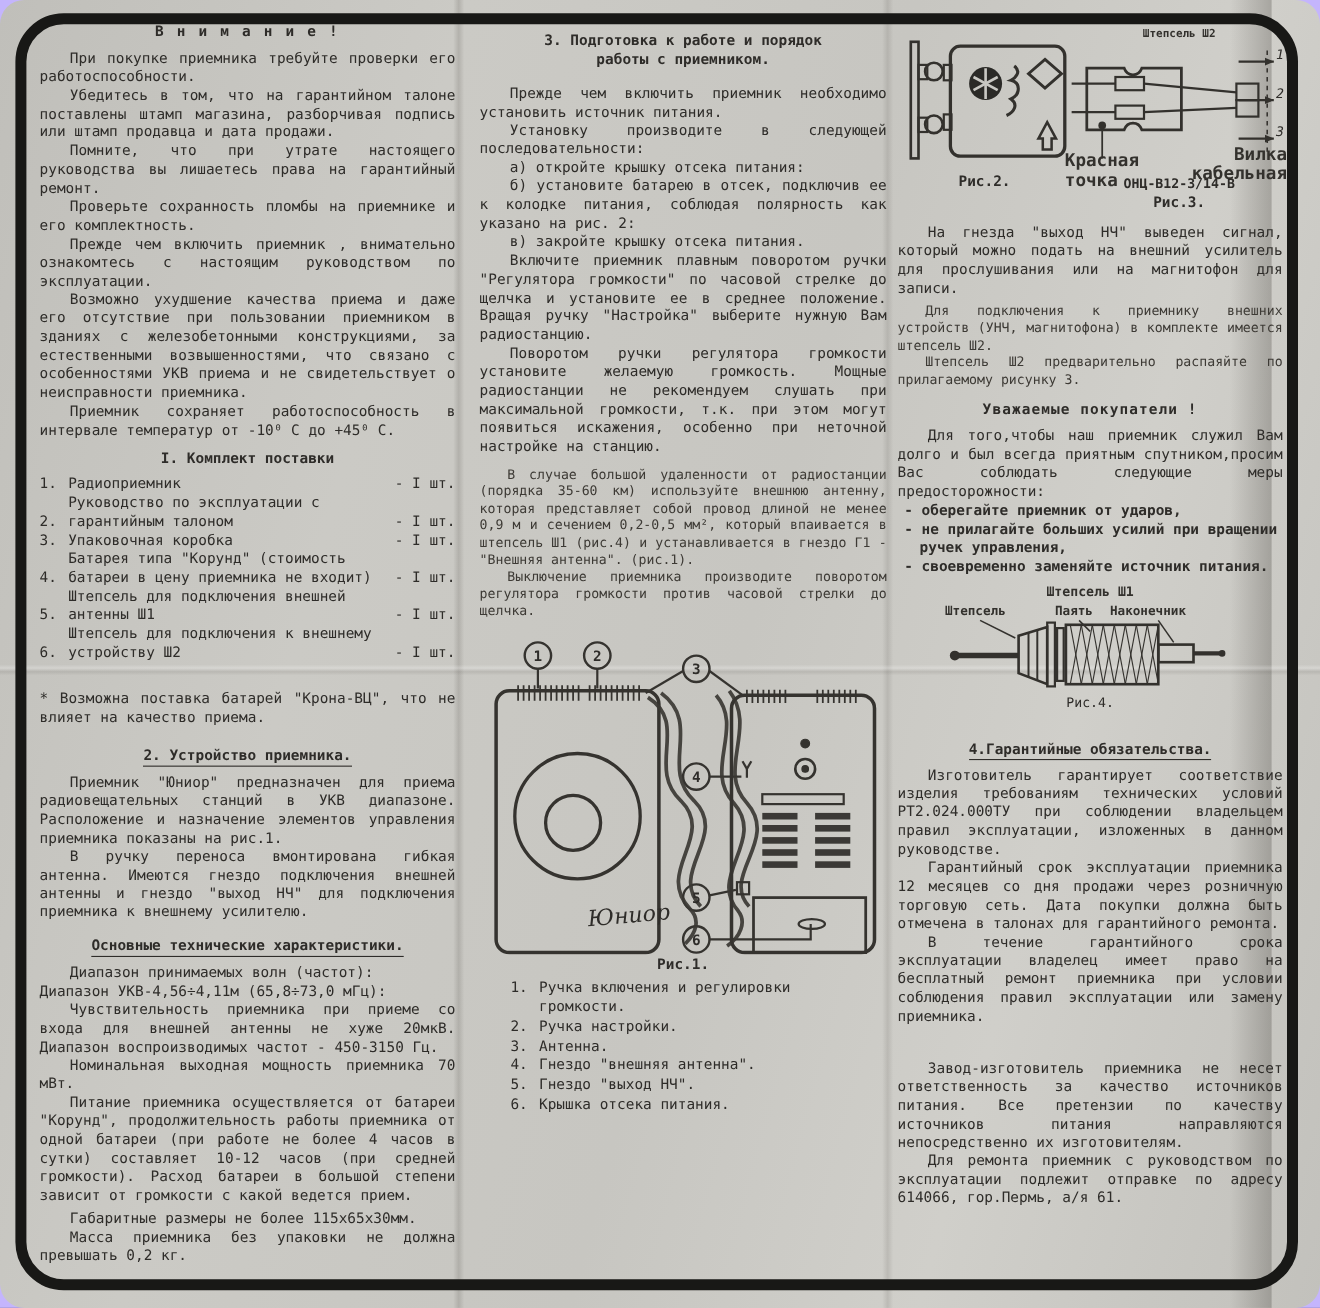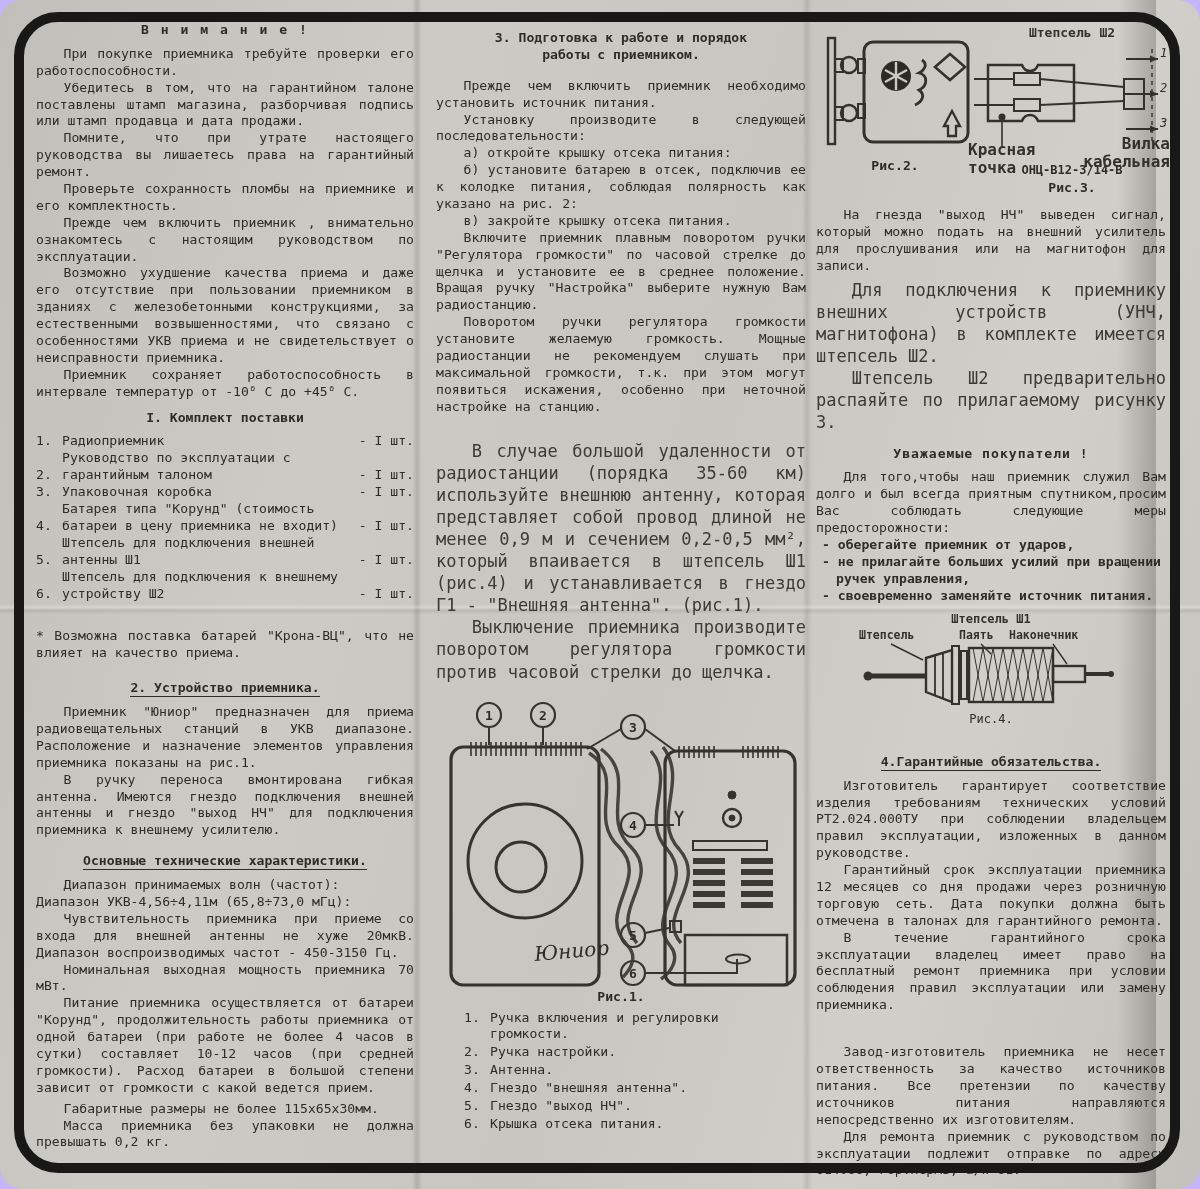--- a/index.html
+++ b/index.html
@@ -14,21 +14,21 @@
   .c2{left:802px;width:10px;background:linear-gradient(90deg,transparent,rgba(70,66,60,.14),transparent);}
   .c3{left:1118px;width:38px;background:linear-gradient(90deg,transparent,rgba(60,56,50,.28));}
   .ch{position:absolute;left:0;right:0;top:604px;height:10px;pointer-events:none;
       background:linear-gradient(180deg,transparent,rgba(255,255,255,.25),rgba(70,66,60,.12),transparent);}
   .col{position:absolute;font-size:13.1px;line-height:1.29;}
   .col1{left:36px;top:22px;width:378px;}
   .col2{left:436px;top:30px;width:370px;}
   .col3{left:816px;top:26px;width:350px;}
   .par{margin:0;text-indent:2.1em;text-align:justify;}
   .np{text-indent:0;}
-  .fine{font-size:17px;line-height:1.3;color:#3d3a35;}
+  .fine{font-size:12px;line-height:1.3;color:#3d3a35;}
   .hctr{text-align:center;font-weight:bold;margin:9px 0 7px;}
   .u{border-bottom:1.5px solid #2e2c29;padding-bottom:1px;text-align:center;}
   .row{display:flex;align-items:flex-end;margin:0;}
   .inum{flex:0 0 26px;}
   .itxt{flex:1;padding-right:6px;}
   .iqty{flex:0 0 auto;white-space:nowrap;}
   .bullet{margin:0;padding-left:20px;text-indent:-14px;font-weight:bold;}
   .legend{margin-top:4px;padding-left:28px;}
   .legend .row{align-items:flex-start;margin-bottom:1px;}
   .figcap{text-align:center;font-weight:bold;margin:2px 0 4px;}
@@ -110,21 +110,21 @@
   <div class="col col2">
     <div class="hctr" style="margin:0;">3. Подготовка к работе и порядок</div>
     <div class="hctr" style="margin:0 0 14px;">работы с приемником.</div>
     <p class="par">Прежде чем включить приемник необходимо установить источник питания.</p>
     <p class="par">Установку производите в следующей последовательности:</p>
     <p class="par">а) откройте крышку отсека питания:</p>
     <p class="par">б) установите батарею в отсек, подключив ее к колодке питания, соблюдая полярность как указано на рис. 2:</p>
     <p class="par">в) закройте крышку отсека питания.</p>
     <p class="par">Включите приемник плавным поворотом ручки "Регулятора громкости" по часовой стрелке до щелчка и установите ее в среднее положение. Вращая ручку "Настройка" выберите нужную Вам радиостанцию.</p>
     <p class="par">Поворотом ручки регулятора громкости установите желаемую громкость. Мощные радиостанции не рекомендуем слушать при максимальной громкости, т.к. при этом могут появиться искажения, особенно при неточной настройке на станцию.</p>
-    <p class="par fine" style="margin-top:24px;">В случае большой удаленности от радиостанции (порядка 35-60 км) используйте внешнюю антенну, которая представляет собой провод длиной не менее 0,9 м и сечением 0,2-0,5 мм², который впаивается в штепсель Ш1 (рис.4) и устанавливается в гнездо Г1 - "Внешняя антенна". (рис.1).</p>
+    <p class="par fine" style="margin-top:8px;">В случае большой удаленности от радиостанции (порядка 35-60 км) используйте внешнюю антенну, которая представляет собой провод длиной не менее 0,9 м и сечением 0,2-0,5 мм², который впаивается в штепсель Ш1 (рис.4) и устанавливается в гнездо Г1 - "Внешняя антенна". (рис.1).</p>
     <p class="par fine">Выключение приемника производите поворотом регулятора громкости против часовой стрелки до щелчка.</p>
 
     <div class="figwrap" style="margin-top:12px;">
       <svg width="368" height="292" viewBox="0 0 368 292">
         <g stroke="#35332f" fill="none" stroke-width="2">
 
           <circle cx="52" cy="20" r="12" stroke-width="2.2"></circle>
           <circle cx="106" cy="20" r="12" stroke-width="2.2"></circle>
           <circle cx="196" cy="32" r="12" stroke-width="2.2"></circle>
           <circle cx="196" cy="130" r="12" stroke-width="2.2"></circle>
@@ -285,21 +285,21 @@
             </g>
             <path d="M106,34 c7,5 1,11 -3,13 c9,2 9,13 0,17 c7,5 3,12 -4,15" stroke-width="2.8"></path>
             <polygon points="134,28 149,41 134,54 119,41" stroke-width="2.6"></polygon>
             <path d="M128,100 L136,85 L144,100 L140,100 L140,110 L132,110 L132,100 Z" stroke-width="2.3"></path>
           </g>
         </svg>
         <div class="figcap">Рис.2.</div>
       </div>
 
       <div class="fig-block" style="position:relative;width:196px;">
-        <div class="fig3lbl" style="font-size:13px;margin-bottom:2px;">Штепсель Ш2</div>
+        <div class="fig3lbl" style="font-size:10px;margin-bottom:2px;">Штепсель Ш2</div>
         <svg width="196" height="118" viewBox="0 0 196 118">
           <g stroke="#33312d" fill="none">
             <path d="M14,22 h34 c3,8 13,8 16,0 h36 v56 h-36 c-3,-8 -13,-8 -16,0 h-34 z" stroke-width="2.5"></path>
             <line x1="0" y1="36" x2="40" y2="36" stroke-width="2"></line>
             <line x1="0" y1="62" x2="40" y2="62" stroke-width="2"></line>
             <rect x="40" y="30" width="26" height="12" stroke-width="2"></rect>
             <rect x="40" y="56" width="26" height="12" stroke-width="2"></rect>
             <circle cx="28" cy="74" r="3.5" fill="#33312d" stroke="none"></circle>
             <line x1="28" y1="78" x2="28" y2="104" stroke-width="1.6"></line>
             <line x1="66" y1="36" x2="150" y2="44" stroke-width="2"></line>

